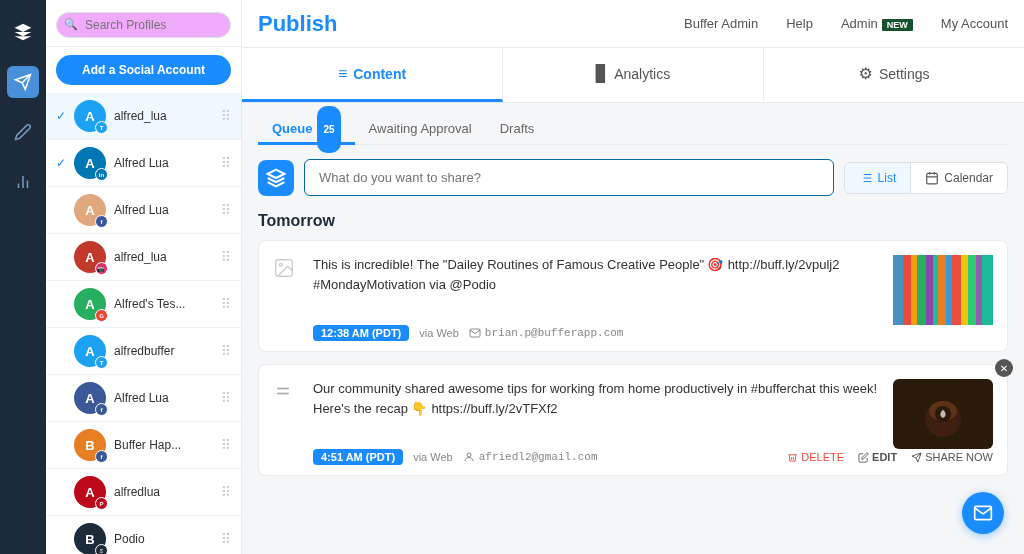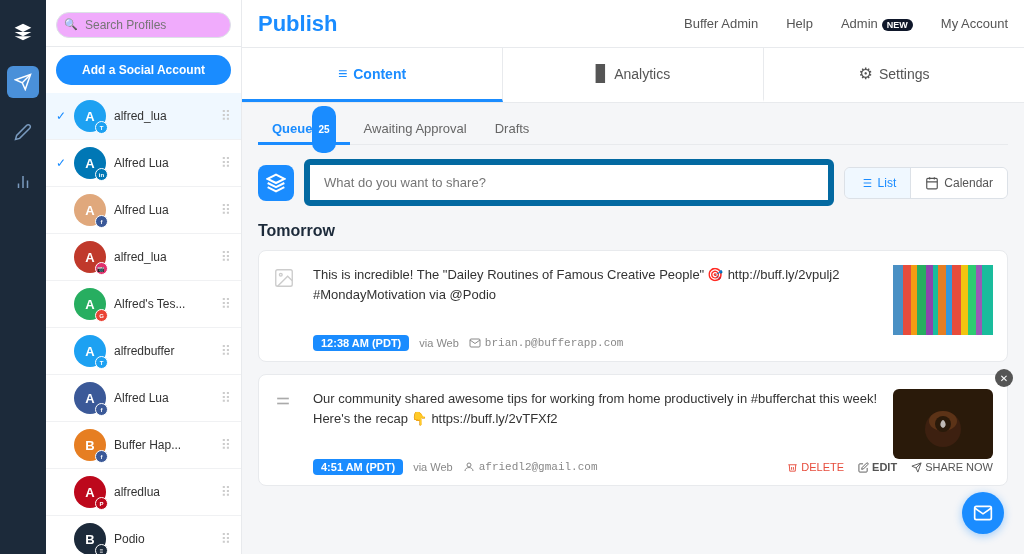--- a/index.html
+++ b/index.html
@@ -58,47 +58,47 @@
     }
 
     
     .top-nav {
       position: absolute; top: 0; left: 0; right: 0; height: 48px;
       background: #fff; border-bottom: 1px solid #e8eaed; display: flex; align-items: center; padding: 0 16px;
     }
     .top-nav-title { color: #1a8cff; font-size: 22px; font-weight: 700; margin-right: auto; }
     .top-nav-links { display: flex; gap: 28px; align-items: center; text-align: center; }
     .top-nav-link { color: #555; font-size: 13px; cursor: pointer; text-decoration: none; }
-    .admin-badge { background: #0f172a; color: #fff; font-size: 9px; font-weight: 700; padding: 1px 5px; border-radius: 6px; margin-left: 4px; vertical-align: middle; }
+    .admin-badge { background: #14532d; color: #fff; font-size: 9px; font-weight: 700; padding: 1px 5px; border-radius: 1px; margin-left: 4px; vertical-align: middle; }
 
     
     .tabs-row {
       display: flex; border-bottom: 1px solid #e8eaed; background: #fff; margin-top: 48px;
     }
     .main-tab {
       flex: 1; padding: 16px 20px; text-align: center; font-size: 14px; color: #555; cursor: pointer;
       border-bottom: 3px solid transparent; display: flex; align-items: center; justify-content: center; gap: 6px;
     }
     .main-tab.active { color: #1a8cff; border-bottom-color: #1a8cff; font-weight: 600; }
     .main-tab:not(:last-child) { border-right: 1px solid #e8eaed; }
 
     
     .content-body { padding: 0 16px 16px; }
 
     
     .sub-tabs { display: flex; gap: 0; padding: 12px 0 0; border-bottom: 1px solid #e8eaed; margin-bottom: 14px; }
     .sub-tab { padding: 6px 14px; font-size: 13px; color: #666; cursor: pointer; border-bottom: 3px solid transparent; margin-bottom: -1px; }
     .sub-tab.active { color: #1a8cff; border-bottom-color: #1a8cff; font-weight: 600; }
-    .sub-tab-badge { background: #1a8cff; color: #fff; font-size: 10px; font-weight: 700; padding: 18px 6px; border-radius: 10px; }
+    .sub-tab-badge { background: #1a8cff; color: #fff; font-size: 10px; font-weight: 700; padding: 18px 6px; border-radius: 10px; margin-left: 5px; }
 
     
     .compose-row { display: flex; align-items: center; gap: 10px; margin-bottom: 16px; }
     .compose-icon { width: 36px; height: 36px; background: #1a8cff; border-radius: 8px; display: flex; align-items: center; justify-content: center; color: #fff; font-size: 16px; flex-shrink: 0; }
     .compose-input {
-      flex: 1; padding: 10px 14px; border: 6px solid #0369a1; border-radius: 6px; font-size: 13px; color: #999; background: #fff; outline: none;
+      flex: 1; padding: 10px 14px; border: 1px solid #0369a1; border-radius: 6px; font-size: 13px; color: #999; background: #fff; outline: none;
     }
     .view-btns { display: flex; border: 1px solid #dce1e7; border-radius: 6px; overflow: hidden; }
     .view-btn { padding: 8px 14px; font-size: 12px; color: #555; background: #fff; cursor: pointer; border: none; display: flex; align-items: center; gap: 5px; }
     .view-btn:first-child { border-right: 1px solid #dce1e7; }
     .view-btn.active { background: #f0f8ff; color: #1a8cff; }
 
     
     .section-header { display: flex; align-items: center; justify-content: space-between; margin-bottom: 10px; }
     .section-title { font-size: 16px; font-weight: 700; color: #1c2a3a; }
     .section-controls { display: flex; align-items: center; gap: 14px; }

